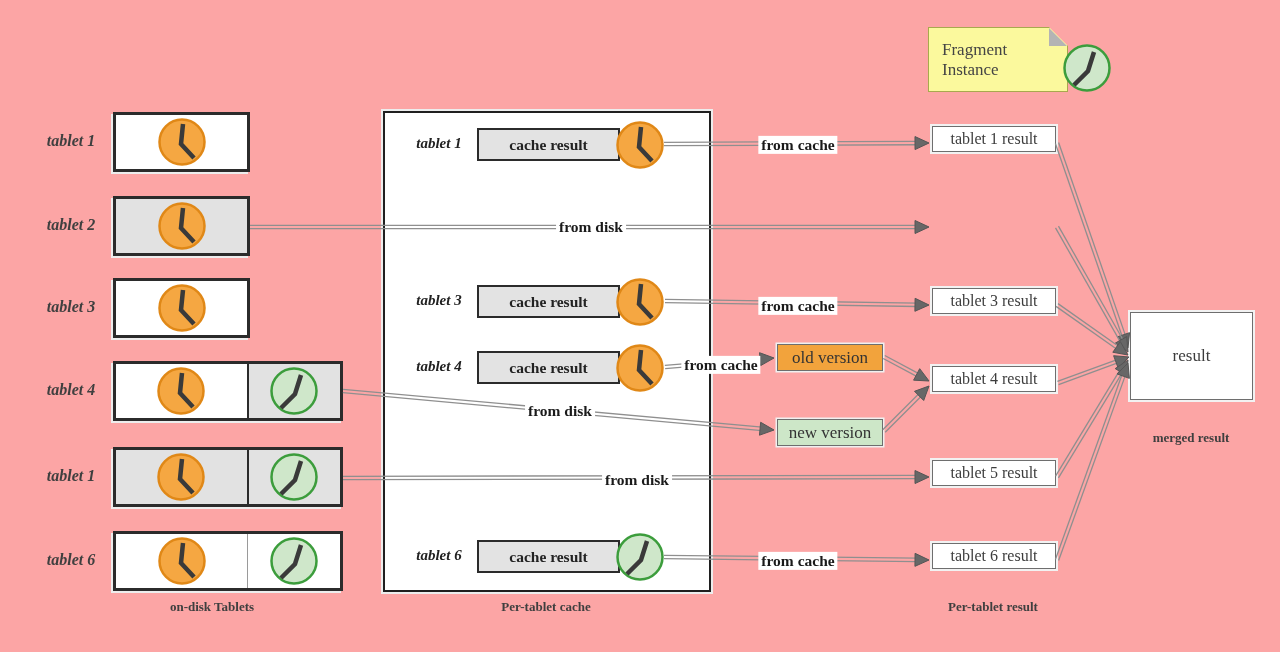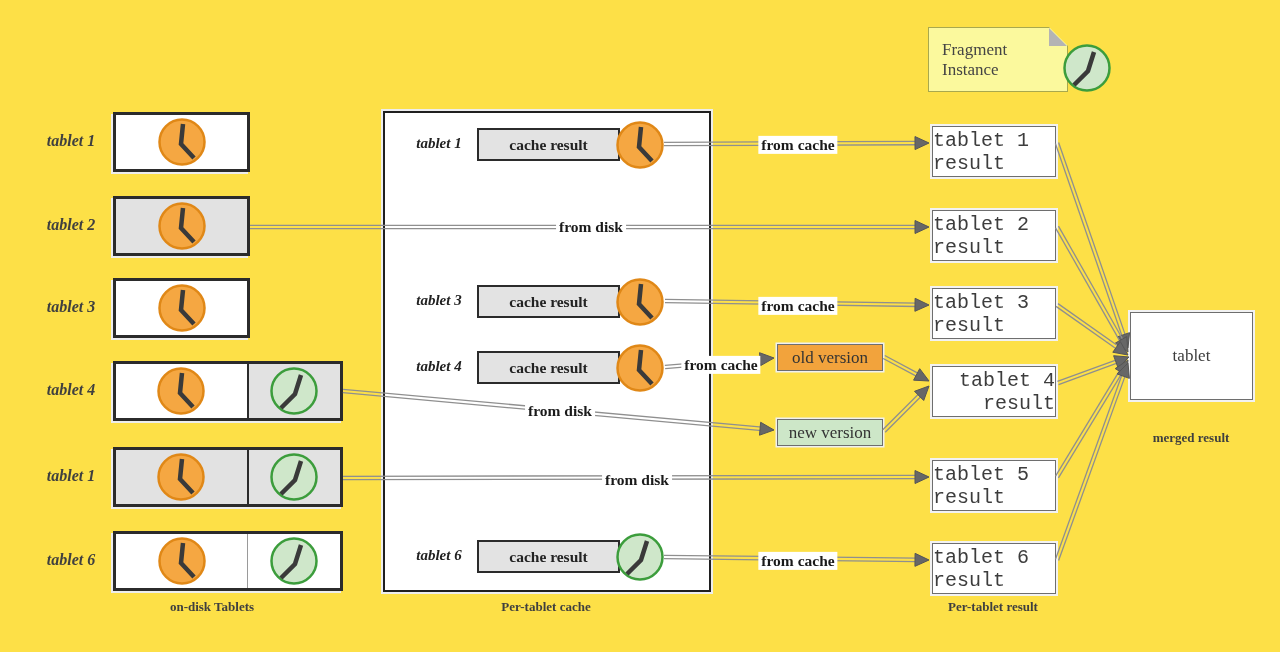--- a/index.html
+++ b/index.html
@@ -1,38 +1,38 @@
 <!DOCTYPE html>
 <html><head>
 <meta charset="utf-8">
 <style>
   html,body{margin:0;padding:0;background:#000;width:1280px;height:652px;overflow:hidden;}
-  #canvas{position:relative;width:1280px;height:652px;background:#fde047;
+  #canvas{position:relative;width:1280px;height:652px;background:#fca5a5;
           font-family:"Liberation Serif","DejaVu Serif",serif;}
   .abs{position:absolute;box-sizing:border-box;}
   
   .ghost{color:#3f3f3f;font-weight:bold;}
   .disk-label{width:64px;text-align:center;font-size:16px;font-style:italic;z-index:2;}
   .caption{font-size:13px;text-align:center;z-index:2;}
   
   .disk-box{left:113px;height:60px;border:3px solid #2b2b2b;display:flex;background:#fff;
             box-shadow:-2px 2px 0 0 #ededed;z-index:1;}
   .disk-cell{display:flex;align-items:center;justify-content:center;height:100%;}
   
   .mid-box{left:383px;top:111px;width:328px;height:481px;background:#fff;
            border:2.5px solid #1f1f1f;box-shadow:0 0 0 2px #ededed;z-index:1;}
   .cache-row-label{width:70px;text-align:center;font-size:15px;font-style:italic;
                    font-weight:bold;color:#222;z-index:2;}
   .cache-box{left:477px;width:143px;height:33px;background:#e3e3e3;border:2.5px solid #2b2b2b;
              display:flex;align-items:center;justify-content:center;z-index:2;}
   .cache-box span{font-size:15.5px;font-weight:bold;color:#222;}
   
-  .result-box{left:932px;width:124px;height:51px;background:#fff;border:1.5px solid #6e6e6e;
+  .result-box{left:932px;width:124px;height:26px;background:#fff;border:1.5px solid #6e6e6e;
               box-shadow:0 0 0 2px #f2f2f2;display:flex;align-items:center;justify-content:center;
-              font-size:20px;color:#3d3d3d;z-index:1;font-family:Liberation Mono, monospace;}
+              font-size:16px;color:#3d3d3d;z-index:1;}
   
   .version-box{left:777px;width:106px;height:27px;border:1.5px solid #6e6e6e;
                box-shadow:0 0 0 1.5px #f0f0f0;display:flex;align-items:center;justify-content:center;
                font-size:17px;color:#333;z-index:2;}
   
   .merged-box{left:1130px;top:312px;width:123px;height:88px;background:#fff;
               border:1.5px solid #6e6e6e;box-shadow:0 0 0 2px #f2f2f2;display:flex;
               align-items:center;justify-content:center;font-size:17px;color:#3d3d3d;z-index:1;}
   
   .sticky{left:928px;top:27px;width:140px;height:65px;background:#fbf99d;
@@ -57,21 +57,21 @@
   <div class="abs sticky">
     <span>Fragment Instance</span>
   </div>
   <div class="abs sticky-fold"></div>
   <span id="sticky-clock" class="abs clock" style="left:1063px;top:44px"><svg width="48" height="48" viewBox="0 0 48 48">
         <circle cx="24" cy="24" r="22.5" fill="#cfe7ca" stroke="#3c9d3c" stroke-width="2.5"></circle>
         <polyline points="31,8 25,27 11,41" fill="none" stroke="#3a3a3a" stroke-width="4.5"></polyline>
       </svg></span>
 
   <div class="abs merged-box">
-    <span>tablet</span>
+    <span>result</span>
   </div>
   <div class="abs ghost caption" style="left:1126px;top:430px;width:130px">merged result</div>
 
   <div class="abs ghost caption" style="left:132px;top:599px;width:160px">on-disk Tablets</div>
   <div class="abs ghost caption" style="left:466px;top:599px;width:160px">Per-tablet cache</div>
   <div class="abs ghost caption" style="left:913px;top:599px;width:160px">Per-tablet result</div>
 
   <svg id="wires" width="1280" height="652">
       <line x1="664.0064150486648" y1="145.69998789617767" x2="917.0065004874106" y2="144.74527059263525" stroke="#8f8f8f" stroke-width="1.3"></line>
       <line x1="663.9935849513352" y1="142.30001210382233" x2="916.9936703900809" y2="141.3452948002799" stroke="#8f8f8f" stroke-width="1.3"></line>
@@ -217,21 +217,20 @@
       </svg></span>
     <div class="abs cache-row-label" style="left: 404px; top: 547px;">tablet 6</div>
     <div class="abs cache-box" style="top: 540px;">
       <span>cache result</span>
     </div>
     <span class="clock abs" style="left: 616px; top: 532.5px;"><svg width="48" height="48" viewBox="0 0 48 48">
         <circle cx="24" cy="24" r="22.5" fill="#cfe7ca" stroke="#3c9d3c" stroke-width="2.5"></circle>
         <polyline points="31,8 25,27 11,41" fill="none" stroke="#3a3a3a" stroke-width="4.5"></polyline>
       </svg></span>
     <div class="abs result-box" style="top: 126px;">tablet 1 result</div>
-    <div class="abs result-box" style="top: 210px;">tablet 2 result</div>
     <div class="abs result-box" style="top: 288px;">tablet 3 result</div>
     <div class="abs result-box" style="top: 366px; text-align: right;">tablet 4 result</div>
     <div class="abs result-box" style="top: 460px;">tablet 5 result</div>
     <div class="abs result-box" style="top: 543px;">tablet 6 result</div>
     <div class="abs version-box" style="top: 344px; background: rgb(242, 163, 60);">old version</div>
     <div class="abs version-box" style="top: 419px; background: rgb(205, 231, 200);">new version</div>
     <div class="abs edge-label" style="left: 798px; top: 145px;">from cache</div>
     <div class="abs edge-label" style="left: 591px; top: 227px;">from disk</div>
     <div class="abs edge-label" style="left: 798px; top: 306px;">from cache</div>
     <div class="abs edge-label" style="left: 721px; top: 365px;">from cache</div>

